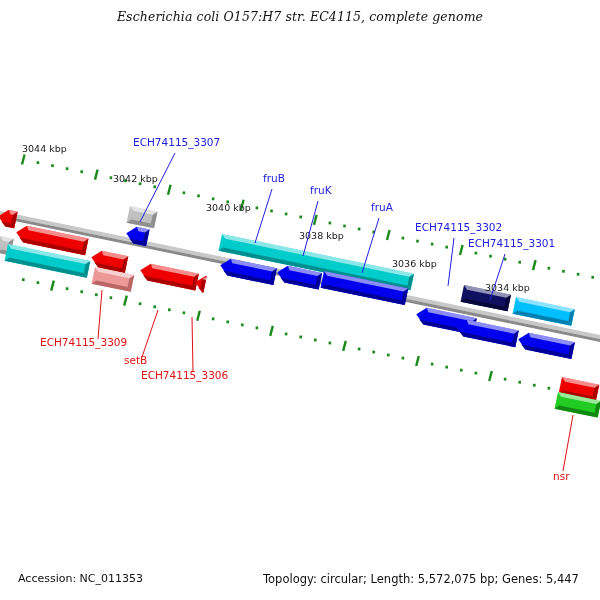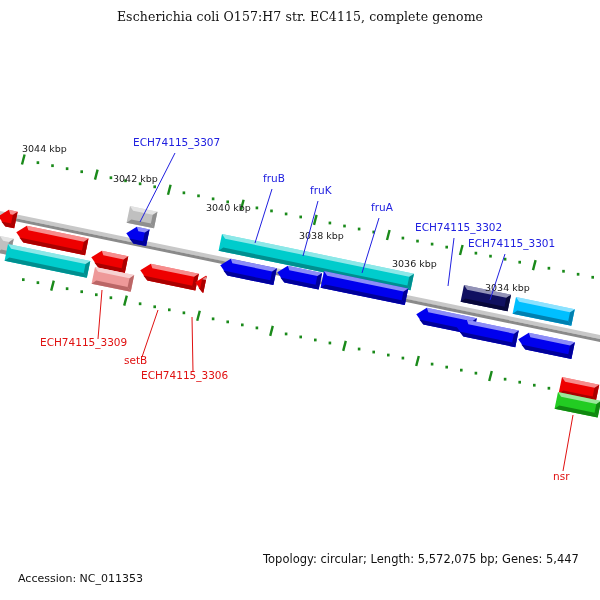--- a/index.html
+++ b/index.html
@@ -15,35 +15,36 @@
     overflow: hidden;
     font-family: "DejaVu Sans", sans-serif;
   }
   #title {
     position: absolute;
     top: 9px;
     left: 0;
     width: 600px;
     text-align: center;
     font-family: "DejaVu Serif", serif;
+    font-style: italic;
     font-size: 12.5px;
     color: #111111;
     letter-spacing: 0.1px;
   }
   #footer-left {
     position: absolute;
     left: 18px;
     top: 572px;
     font-size: 11px;
     color: #111111;
   }
   #footer-right {
     position: absolute;
     left: 263px;
-    top: 552px;
+    top: 572px;
     font-size: 11.5px;
     color: #111111;
     text-align: right;
   }
   #map {
     position: absolute;
     left: 0;
     top: 0;
   }
   .ruler-label {

